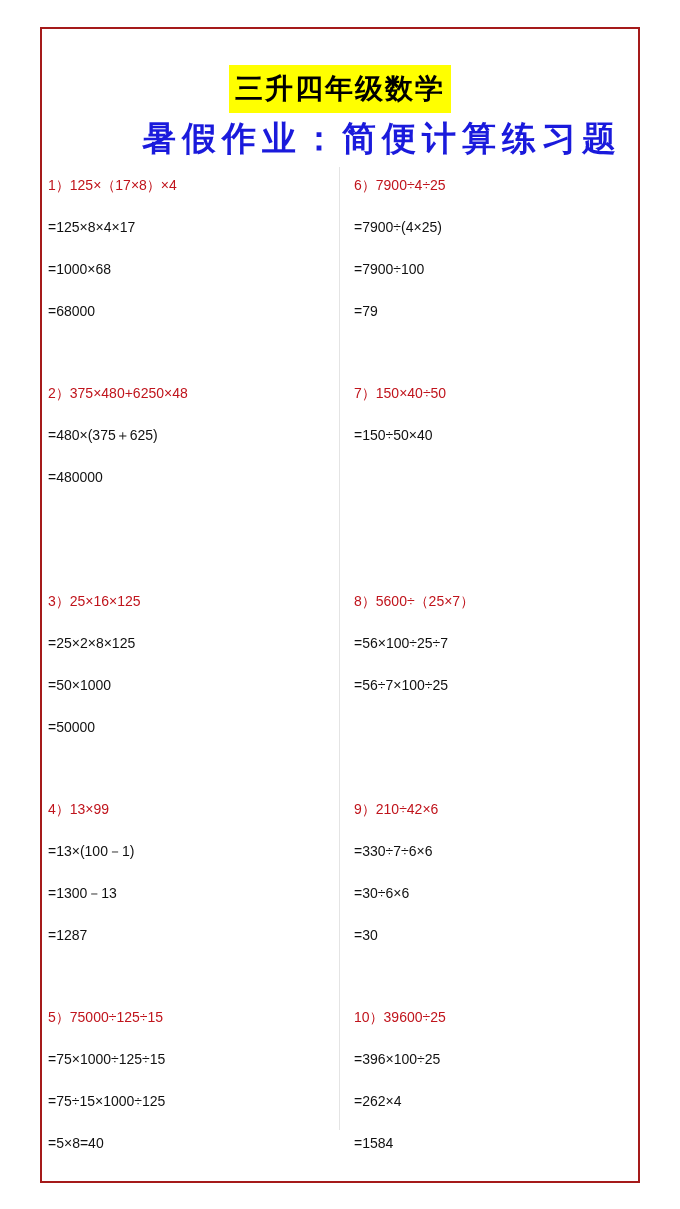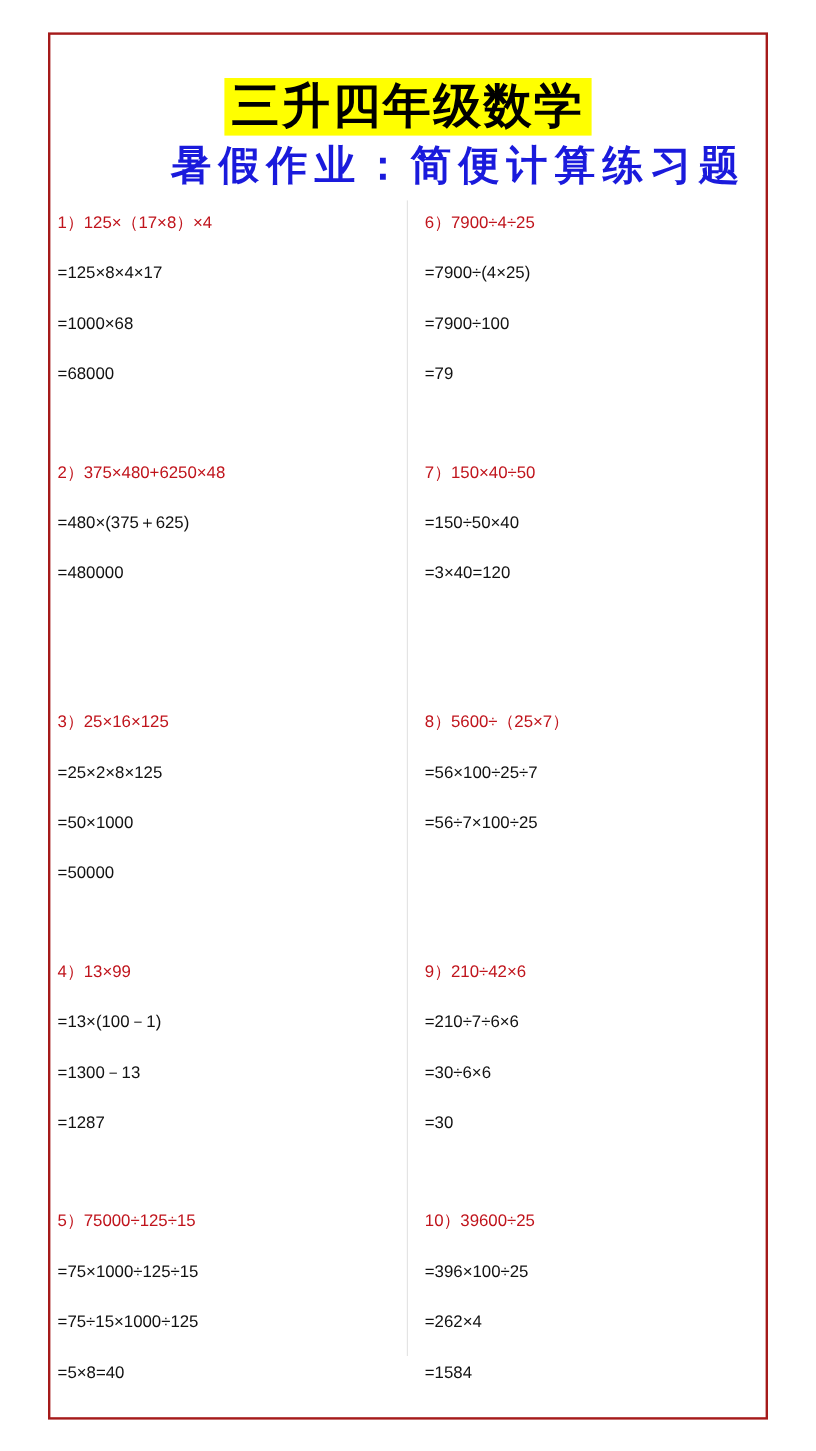--- a/index.html
+++ b/index.html
@@ -7,21 +7,21 @@
     width: 680px; height: 1209px; background: #ffffff; position: relative; overflow: hidden;
     font-family: "Liberation Sans", "DejaVu Sans", sans-serif;
   }
   .frame {
     position: absolute; left: 40px; top: 27px; width: 596px; height: 1152px;
     border: 2px solid #a51a1a; box-sizing: content-box;
   }
   .title-wrap { position: absolute; left: 0; right: 0; top: 36px; text-align: center; }
   .title {
     display: inline-block; background: #ffff00; color: #000;
-    font-family: "DejaVu Serif", serif; font-size: 40px; line-height: 48px;
+    font-family: "DejaVu Serif", serif; font-size: 28px; line-height: 48px;
     padding: 0 6px; letter-spacing: 2px; font-weight: bold;
   }
   .subtitle-wrap { position: absolute; left: 0; right: 16px; top: 86px; text-align: right; }
   .subtitle {
     display: inline-block; color: #1a1adc;
     font-family: "DejaVu Serif", serif; font-size: 34px; line-height: 46px;
     letter-spacing: 6px; font-weight: bold;
   }
   .divider { position: absolute; left: 297px; top: 138px; width: 1px; height: 963px; background: #e4e4e4; }
   .col { position: absolute; top: 146px; width: 290px; }
@@ -79,30 +79,29 @@
   <div class="col right">
     <div class="problem">
       <div class="line q">6）7900÷4÷25</div>
       <div class="line">=7900÷(4×25)</div>
       <div class="line">=7900÷100</div>
       <div class="line">=79</div>
     </div>
     <div class="problem">
       <div class="line q">7）150×40÷50</div>
       <div class="line">=150÷50×40</div>
-      <div class="line">=3×40=120</div>
     </div>
     <div class="problem">
       <div class="line q">8）5600÷（25×7）</div>
       <div class="line">=56×100÷25÷7</div>
       <div class="line">=56÷7×100÷25</div>
     </div>
     <div class="problem">
       <div class="line q">9）210÷42×6</div>
-      <div class="line">=210÷7÷6×6</div>
+      <div class="line">=330÷7÷6×6</div>
       <div class="line">=30÷6×6</div>
       <div class="line">=30</div>
     </div>
     <div class="problem">
       <div class="line q">10）39600÷25</div>
       <div class="line">=396×100÷25</div>
       <div class="line">=262×4</div>
       <div class="line">=1584</div>
     </div>
   </div>

